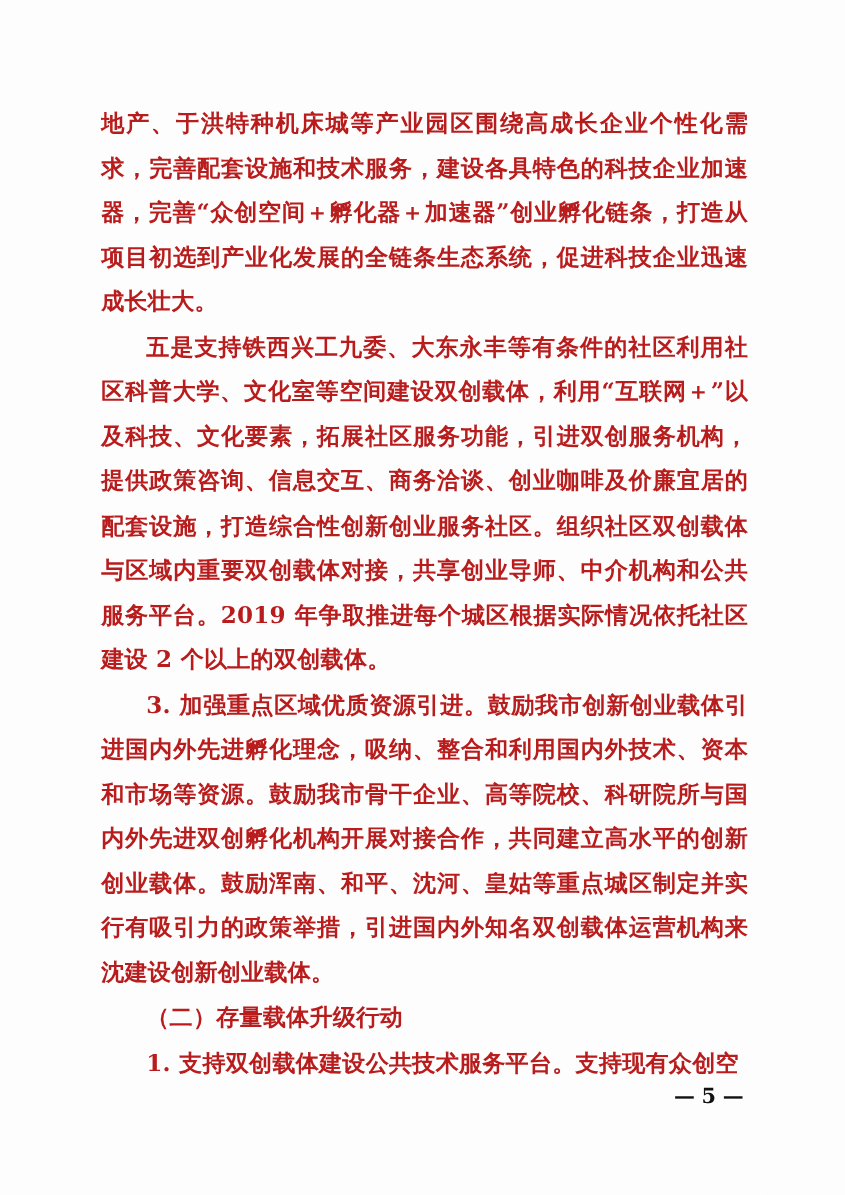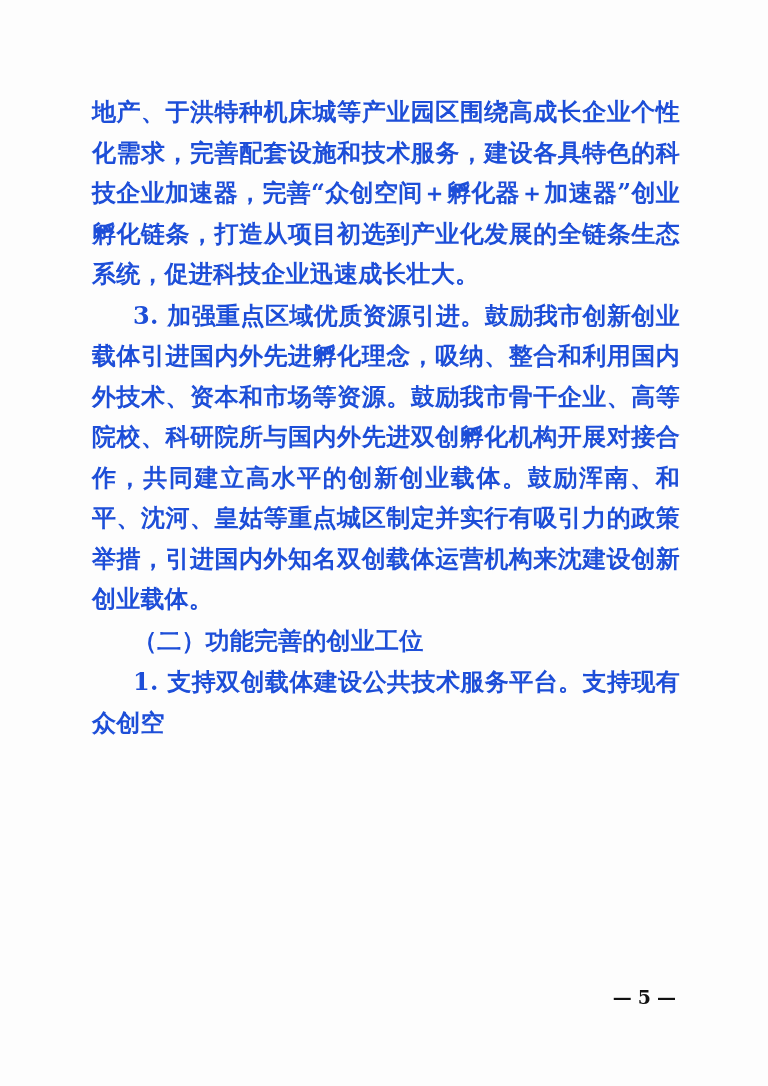--- a/index.html
+++ b/index.html
@@ -24,27 +24,27 @@
     background: #fdfdfd;
   }
   .content {
     position: absolute;
     left: 92px;
     top: 92px;
     width: 588px;
   }
   p.para {
     margin: 0 0 1px 0;
-    font-size: 24px;
+    font-size: 21px;
     line-height: 40.5px;
     letter-spacing: 0.2px;
     text-align: justify;
     text-justify: inter-ideograph;
     font-weight: 600;
-    color: #1d4ed8;
+    color: #b91c1c;
     word-break: break-all;
   }
   p.indent {
     text-indent: 41px;
   }
   .page-number {
     position: absolute;
     left: 0;
     right: 92px;
     bottom: 78px;
@@ -61,21 +61,22 @@
   .dash {
     display: inline-block;
   }
 </style>
 </head>
 <body>
 
 <div class="page">
   <div class="content">
     <p class="para">地产、于洪特种机床城等产业园区围绕高成长企业个性化需求，完善配套设施和技术服务，建设各具特色的科技企业加速器，完善“众创空间＋孵化器＋加速器”创业孵化链条，打造从项目初选到产业化发展的全链条生态系统，促进科技企业迅速成长壮大。</p>
+    <p class="para indent">五是支持铁西兴工九委、大东永丰等有条件的社区利用社区科普大学、文化室等空间建设双创载体，利用“互联网＋”以及科技、文化要素，拓展社区服务功能，引进双创服务机构，提供政策咨询、信息交互、商务洽谈、创业咖啡及价廉宜居的配套设施，打造综合性创新创业服务社区。组织社区双创载体与区域内重要双创载体对接，共享创业导师、中介机构和公共服务平台。2019 年争取推进每个城区根据实际情况依托社区建设 2 个以上的双创载体。</p>
     <p class="para indent">3. 加强重点区域优质资源引进。鼓励我市创新创业载体引进国内外先进孵化理念，吸纳、整合和利用国内外技术、资本和市场等资源。鼓励我市骨干企业、高等院校、科研院所与国内外先进双创孵化机构开展对接合作，共同建立高水平的创新创业载体。鼓励浑南、和平、沈河、皇姑等重点城区制定并实行有吸引力的政策举措，引进国内外知名双创载体运营机构来沈建设创新创业载体。</p>
-    <p class="para indent">（二）功能完善的创业工位</p>
+    <p class="para indent">（二）存量载体升级行动</p>
     <p class="para indent">1. 支持双创载体建设公共技术服务平台。支持现有众创空</p>
   </div>
 
   <div class="page-number">
     <span class="dash">—</span><span class="num">5</span><span class="dash">—</span>
   </div>
 </div>
 
 </body></html>

